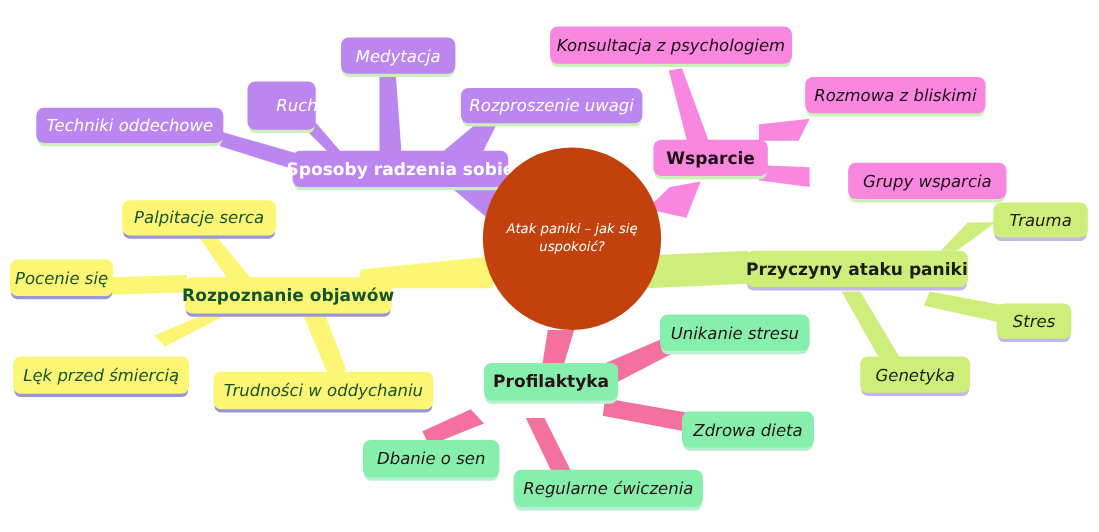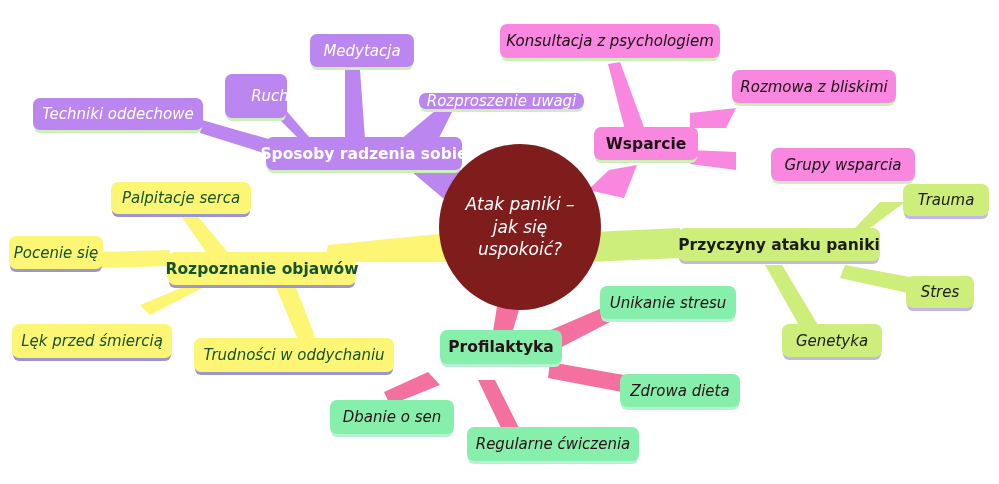--- a/index.html
+++ b/index.html
@@ -46,32 +46,32 @@
   
   .c-purple   { background: #bb86f0; color: #ffffff; box-shadow: 0 4px 0 -1px #cdf0ba; }
   .c-magenta  { background: #f987e0; color: #1c1014; box-shadow: 0 4px 0 -1px #cdf0ba; }
   .c-green    { background: #ceee7c; color: #1c1c12; box-shadow: 0 4px 0 -1px #c3b6e8; }
   .c-yellow   { background: #fdf675; color: #14532d; box-shadow: 0 4px 0 -1px #9a96d6; }
   .c-rose     { background: #86efac; color: #2a1018; box-shadow: 0 4px 0 -1px #b8f0d4; }
 
   #center-node {
     position: absolute;
     left: 439px;
-    top: 144px;
+    top: 134px;
     width: 162px;
     height: 166px;
     border-radius: 50%;
-    background: #7f1d1d;
+    background: #c2410c;
     color: #ffffff;
     display: flex;
     align-items: center;
     justify-content: center;
     text-align: center;
     font-style: italic;
-    font-size: 17px;
+    font-size: 12px;
     line-height: 1.32;
     z-index: 10;
     padding: 0 16px;
     box-sizing: border-box;
   }
 </style>
 </head>
 <body>
 
 <div id="canvas">
@@ -124,21 +124,21 @@
 
     <polygon fill="#f4709f" points="428,372 440,385 390,405 384,392"></polygon>
   </svg>
 
   <div id="center-node">Atak paniki – jak się uspokoić?</div>
 
   <div class="node branch c-purple" style="left:266px; top:137px; width:196px; height:33px;">Sposoby radzenia sobie</div>
   <div class="node leaf c-purple" style="left:33px; top:98px; width:170px; height:32px;">Techniki oddechowe</div>
   <div class="node leaf c-purple" style="left:225px; top:74px; width:62px; height:44px;padding-left:40px;">Ruch</div>
   <div class="node leaf c-purple" style="left:310px; top:34px; width:104px; height:33px;">Medytacja</div>
-  <div class="node leaf c-purple" style="left:419px; top:93px; width:165px; height:16px;">Rozproszenie uwagi</div>
+  <div class="node leaf c-purple" style="left:419px; top:80px; width:165px; height:32px;">Rozproszenie uwagi</div>
 
   <div class="node branch c-magenta" style="left:594px; top:127px; width:104px; height:33px;">Wsparcie</div>
   <div class="node leaf c-magenta" style="left:500px; top:24px; width:220px; height:34px;">Konsultacja z psychologiem</div>
   <div class="node leaf c-magenta" style="left:732px; top:70px; width:164px; height:33px;">Rozmowa z bliskimi</div>
   <div class="node leaf c-magenta" style="left:771px; top:148px; width:144px; height:33px;">Grupy wsparcia</div>
 
   <div class="node branch c-green" style="left:678px; top:228px; width:202px; height:33px;">Przyczyny ataku paniki</div>
   <div class="node leaf c-green" style="left:903px; top:184px; width:86px; height:32px;">Trauma</div>
   <div class="node leaf c-green" style="left:906px; top:276px; width:68px; height:32px;">Stres</div>
   <div class="node leaf c-green" style="left:782px; top:324px; width:100px; height:33px;">Genetyka</div>

